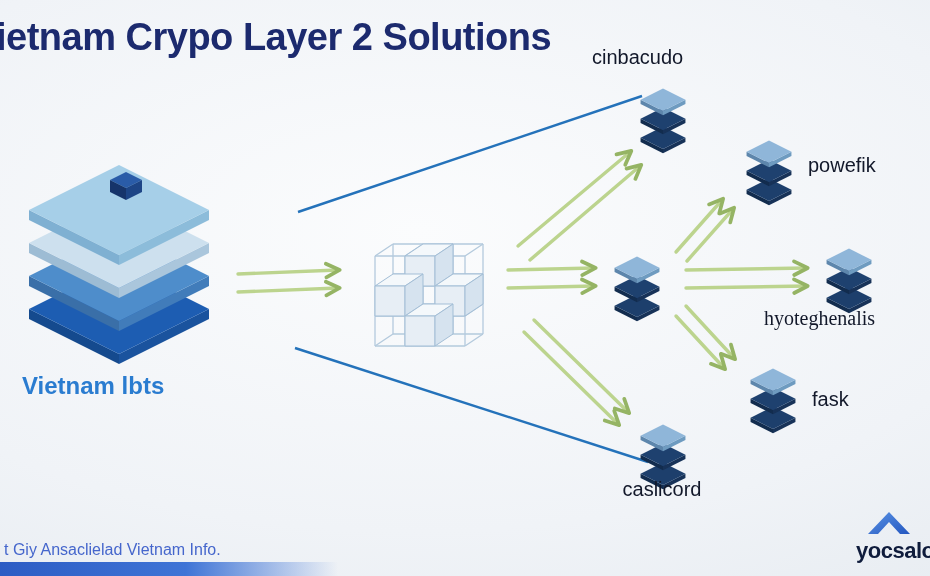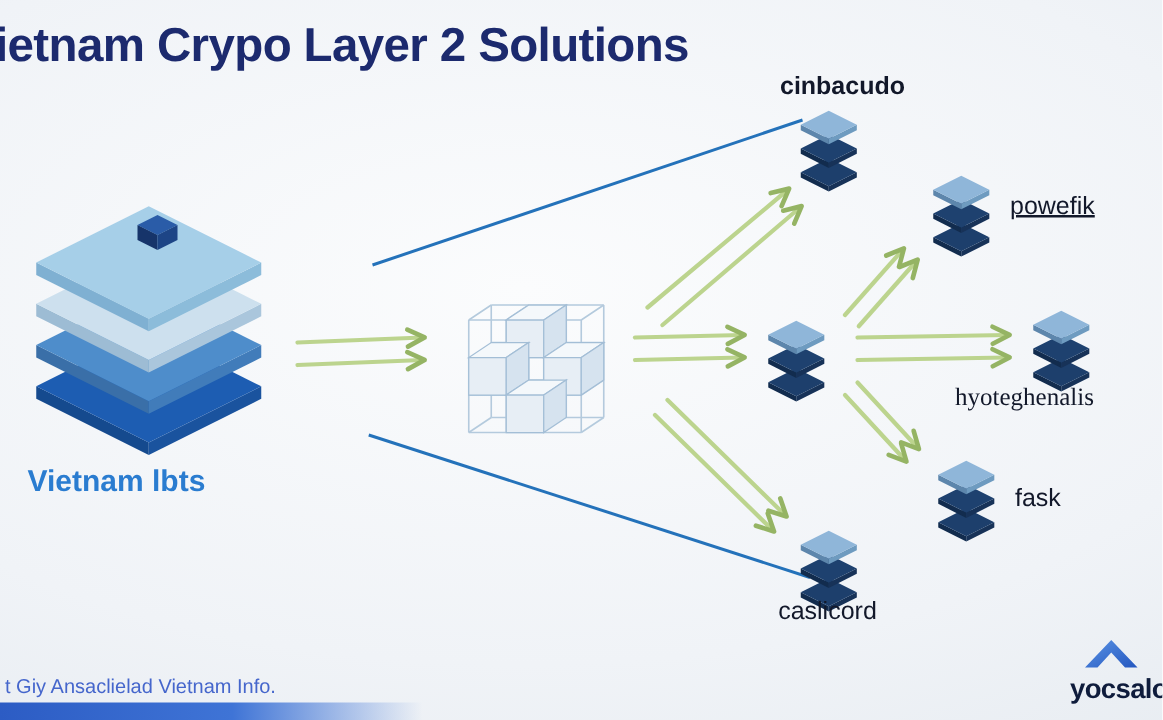--- a/index.html
+++ b/index.html
@@ -19,22 +19,22 @@
   .lattice { left:353px; top:222px; width:152px; height:136px; }
   .connectors { left:0; top:0; width:930px; height:576px; pointer-events:none; }
   .node-icon { width:52px; height:69px; }
   .icon-hub        { left:611px; top:254px; }
   .icon-cinbacudo  { left:637px; top:86px; }
   .icon-powefik    { left:743px; top:138px; }
   .icon-hyoteghenalis { left:823px; top:246px; }
   .icon-fask       { left:747px; top:366px; }
   .icon-caslicord  { left:637px; top:422px; }
   .node-label { font-size:20px; color:#12182a; white-space:nowrap; }
-  .label-cinbacudo { left:592px; top:58px;  width:132px; text-align:right;font-weight:bold; }
-  .label-powefik   { left:808px; top:154px;text-decoration:underline; }
+  .label-cinbacudo { left:592px; top:46px;  width:132px; text-align:left; }
+  .label-powefik   { left:808px; top:154px; }
   .label-hyoteghenalis { left:764px; top:307px;font-family:Liberation Serif, serif; }
   .label-fask      { left:812px; top:388px; }
   .label-caslicord { left:592px; top:478px; width:140px; text-align:center; }
   .footer-text { left:4px; top:541px; font-size:16px; color:#4566cc; white-space:nowrap; }
   .footer-bar {
     left:0; top:562px; width:338px; height:14px;
     background:linear-gradient(90deg,#2c5cc4 0%, #3f74d6 55%, rgba(63,116,214,0) 100%);
   }
   .brand { left:856px; top:510px; width:90px; height:62px; }
   .brand-chevron { position:absolute; left:10px; top:0; width:46px; height:26px; }

